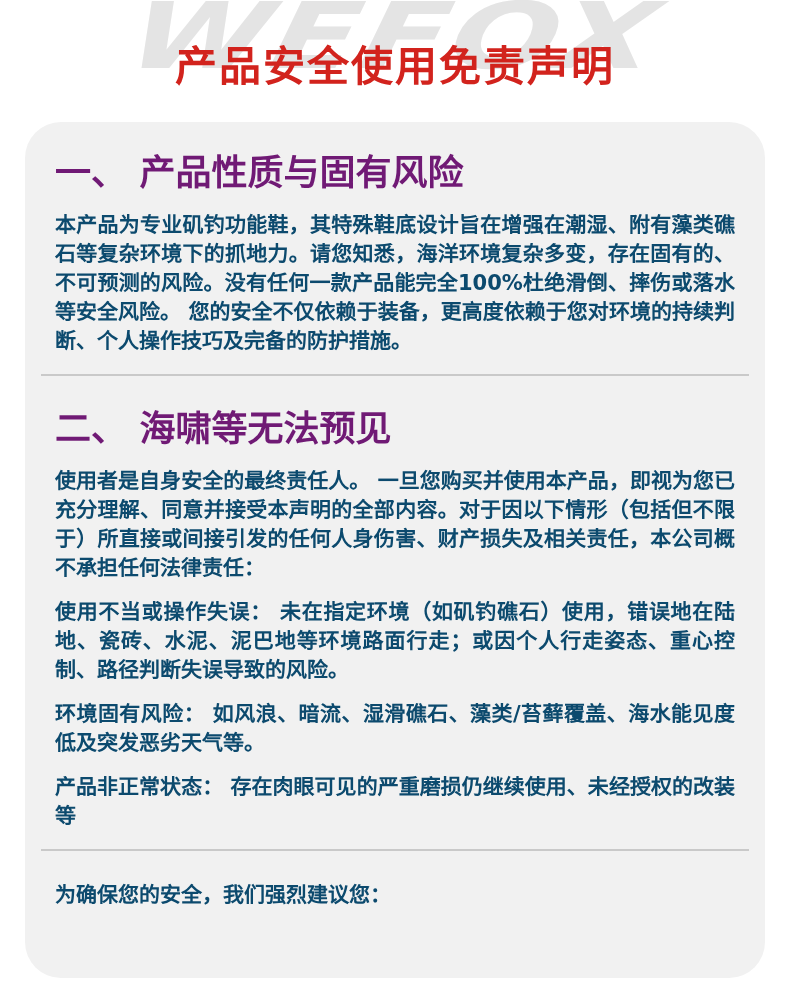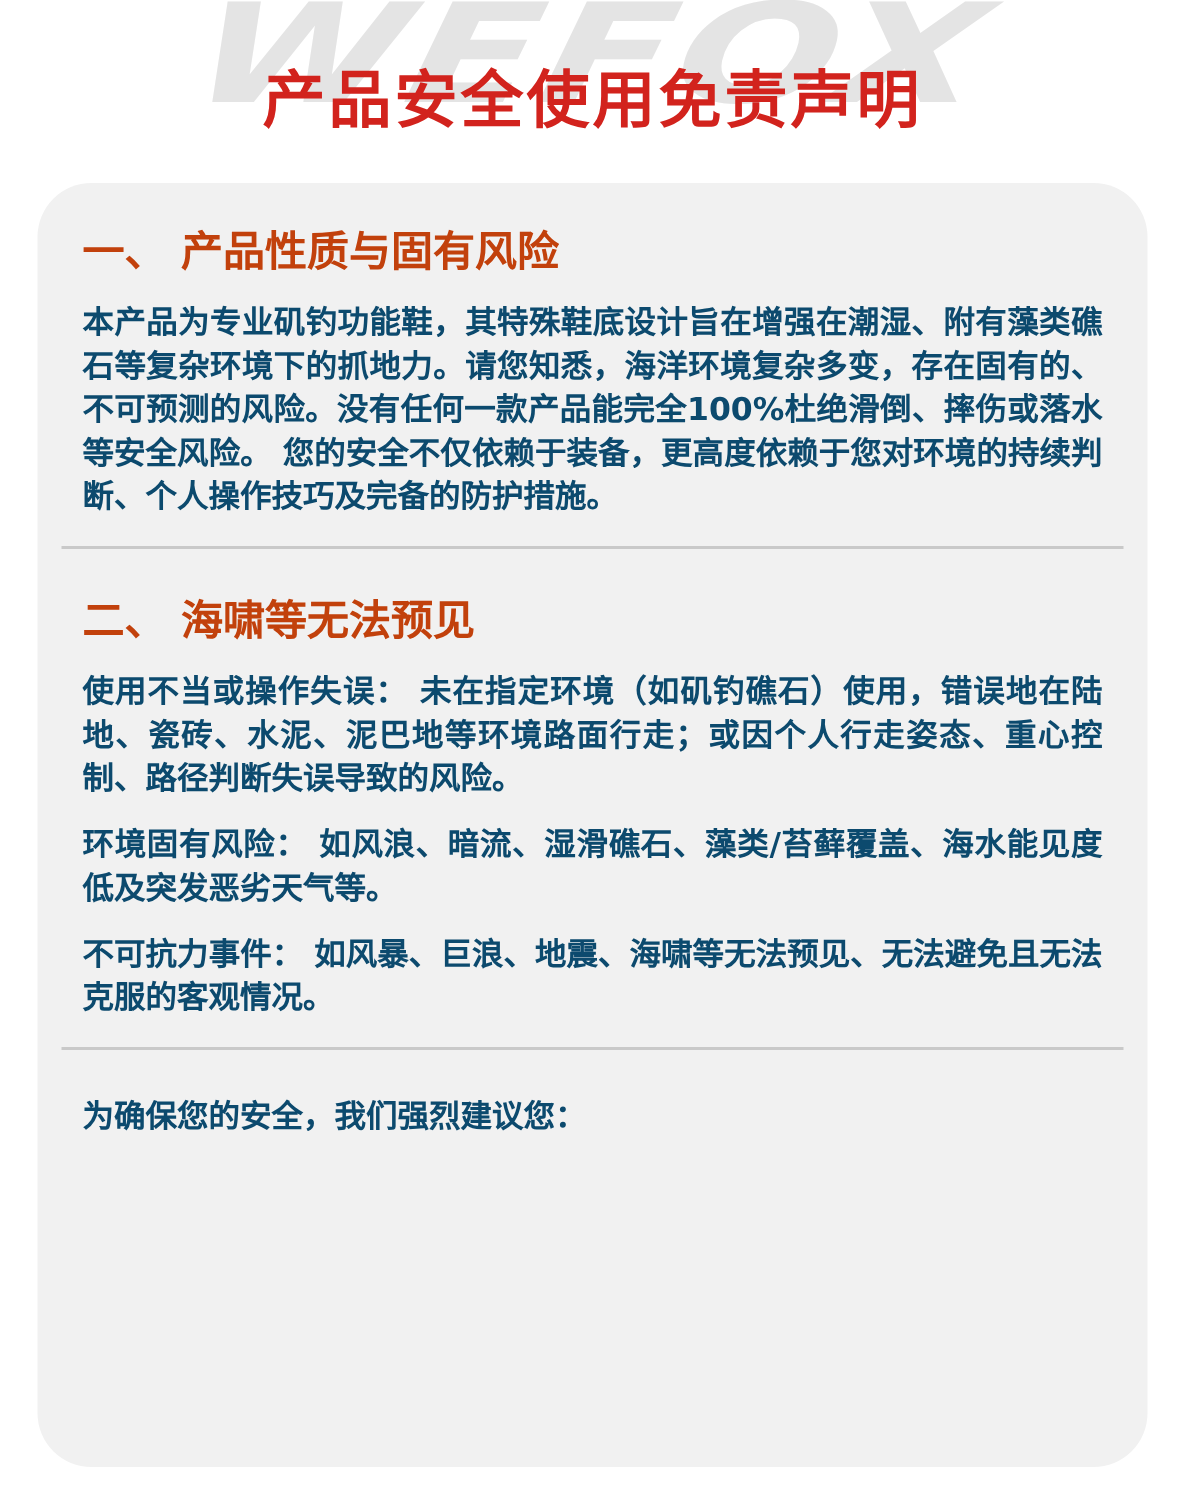--- a/index.html
+++ b/index.html
@@ -57,23 +57,23 @@
   .card {
     margin: 0 25px;
     background: #f1f1f1;
     border-radius: 36px;
     padding: 28px 30px 30px 30px;
     box-sizing: border-box;
     min-height: 856px;
   }
   h2 {
     margin: 0 0 16px 0;
-    font-size: 28px;
+    font-size: 36px;
     font-weight: 800;
-    color: #c2410c;
+    color: #701a75;
     line-height: 1.25;
   }
   section p {
     margin: 0 0 15px 0;
     font-size: 21px;
     font-weight: 700;
     line-height: 29px;
     color: #0c4a6e;
     text-align: justify;
   }
@@ -98,23 +98,24 @@
 
   <section>
     <h2>一、 产品性质与固有风险</h2>
     <p>本产品为专业矶钓功能鞋，其特殊鞋底设计旨在增强在潮湿、附有藻类礁石等复杂环境下的抓地力。请您知悉，海洋环境复杂多变，存在固有的、不可预测的风险。没有任何一款产品能完全100%杜绝滑倒、摔伤或落水等安全风险。 您的安全不仅依赖于装备，更高度依赖于您对环境的持续判断、个人操作技巧及完备的防护措施。</p>
   </section>
 
   <hr class="divider" style="background: rgb(201, 201, 201);">
 
   <section>
     <h2>二、 海啸等无法预见</h2>
+    <p>使用者是自身安全的最终责任人。 一旦您购买并使用本产品，即视为您已充分理解、同意并接受本声明的全部内容。对于因以下情形（包括但不限于）所直接或间接引发的任何人身伤害、财产损失及相关责任，本公司概不承担任何法律责任：</p>
     <p>使用不当或操作失误： 未在指定环境（如矶钓礁石）使用，错误地在陆地、瓷砖、水泥、泥巴地等环境路面行走；或因个人行走姿态、重心控制、路径判断失误导致的风险。</p>
     <p>环境固有风险： 如风浪、暗流、湿滑礁石、藻类/苔藓覆盖、海水能见度低及突发恶劣天气等。</p>
-    <p>不可抗力事件： 如风暴、巨浪、地震、海啸等无法预见、无法避免且无法克服的客观情况。</p>
+    <p>产品非正常状态： 存在肉眼可见的严重磨损仍继续使用、未经授权的改装等</p>
   </section>
 
   <hr class="divider" style="background: rgb(201, 201, 201);">
 
   <section class="tight">
     <p>为确保您的安全，我们强烈建议您：</p>
 
   </section>
 
 </div>

